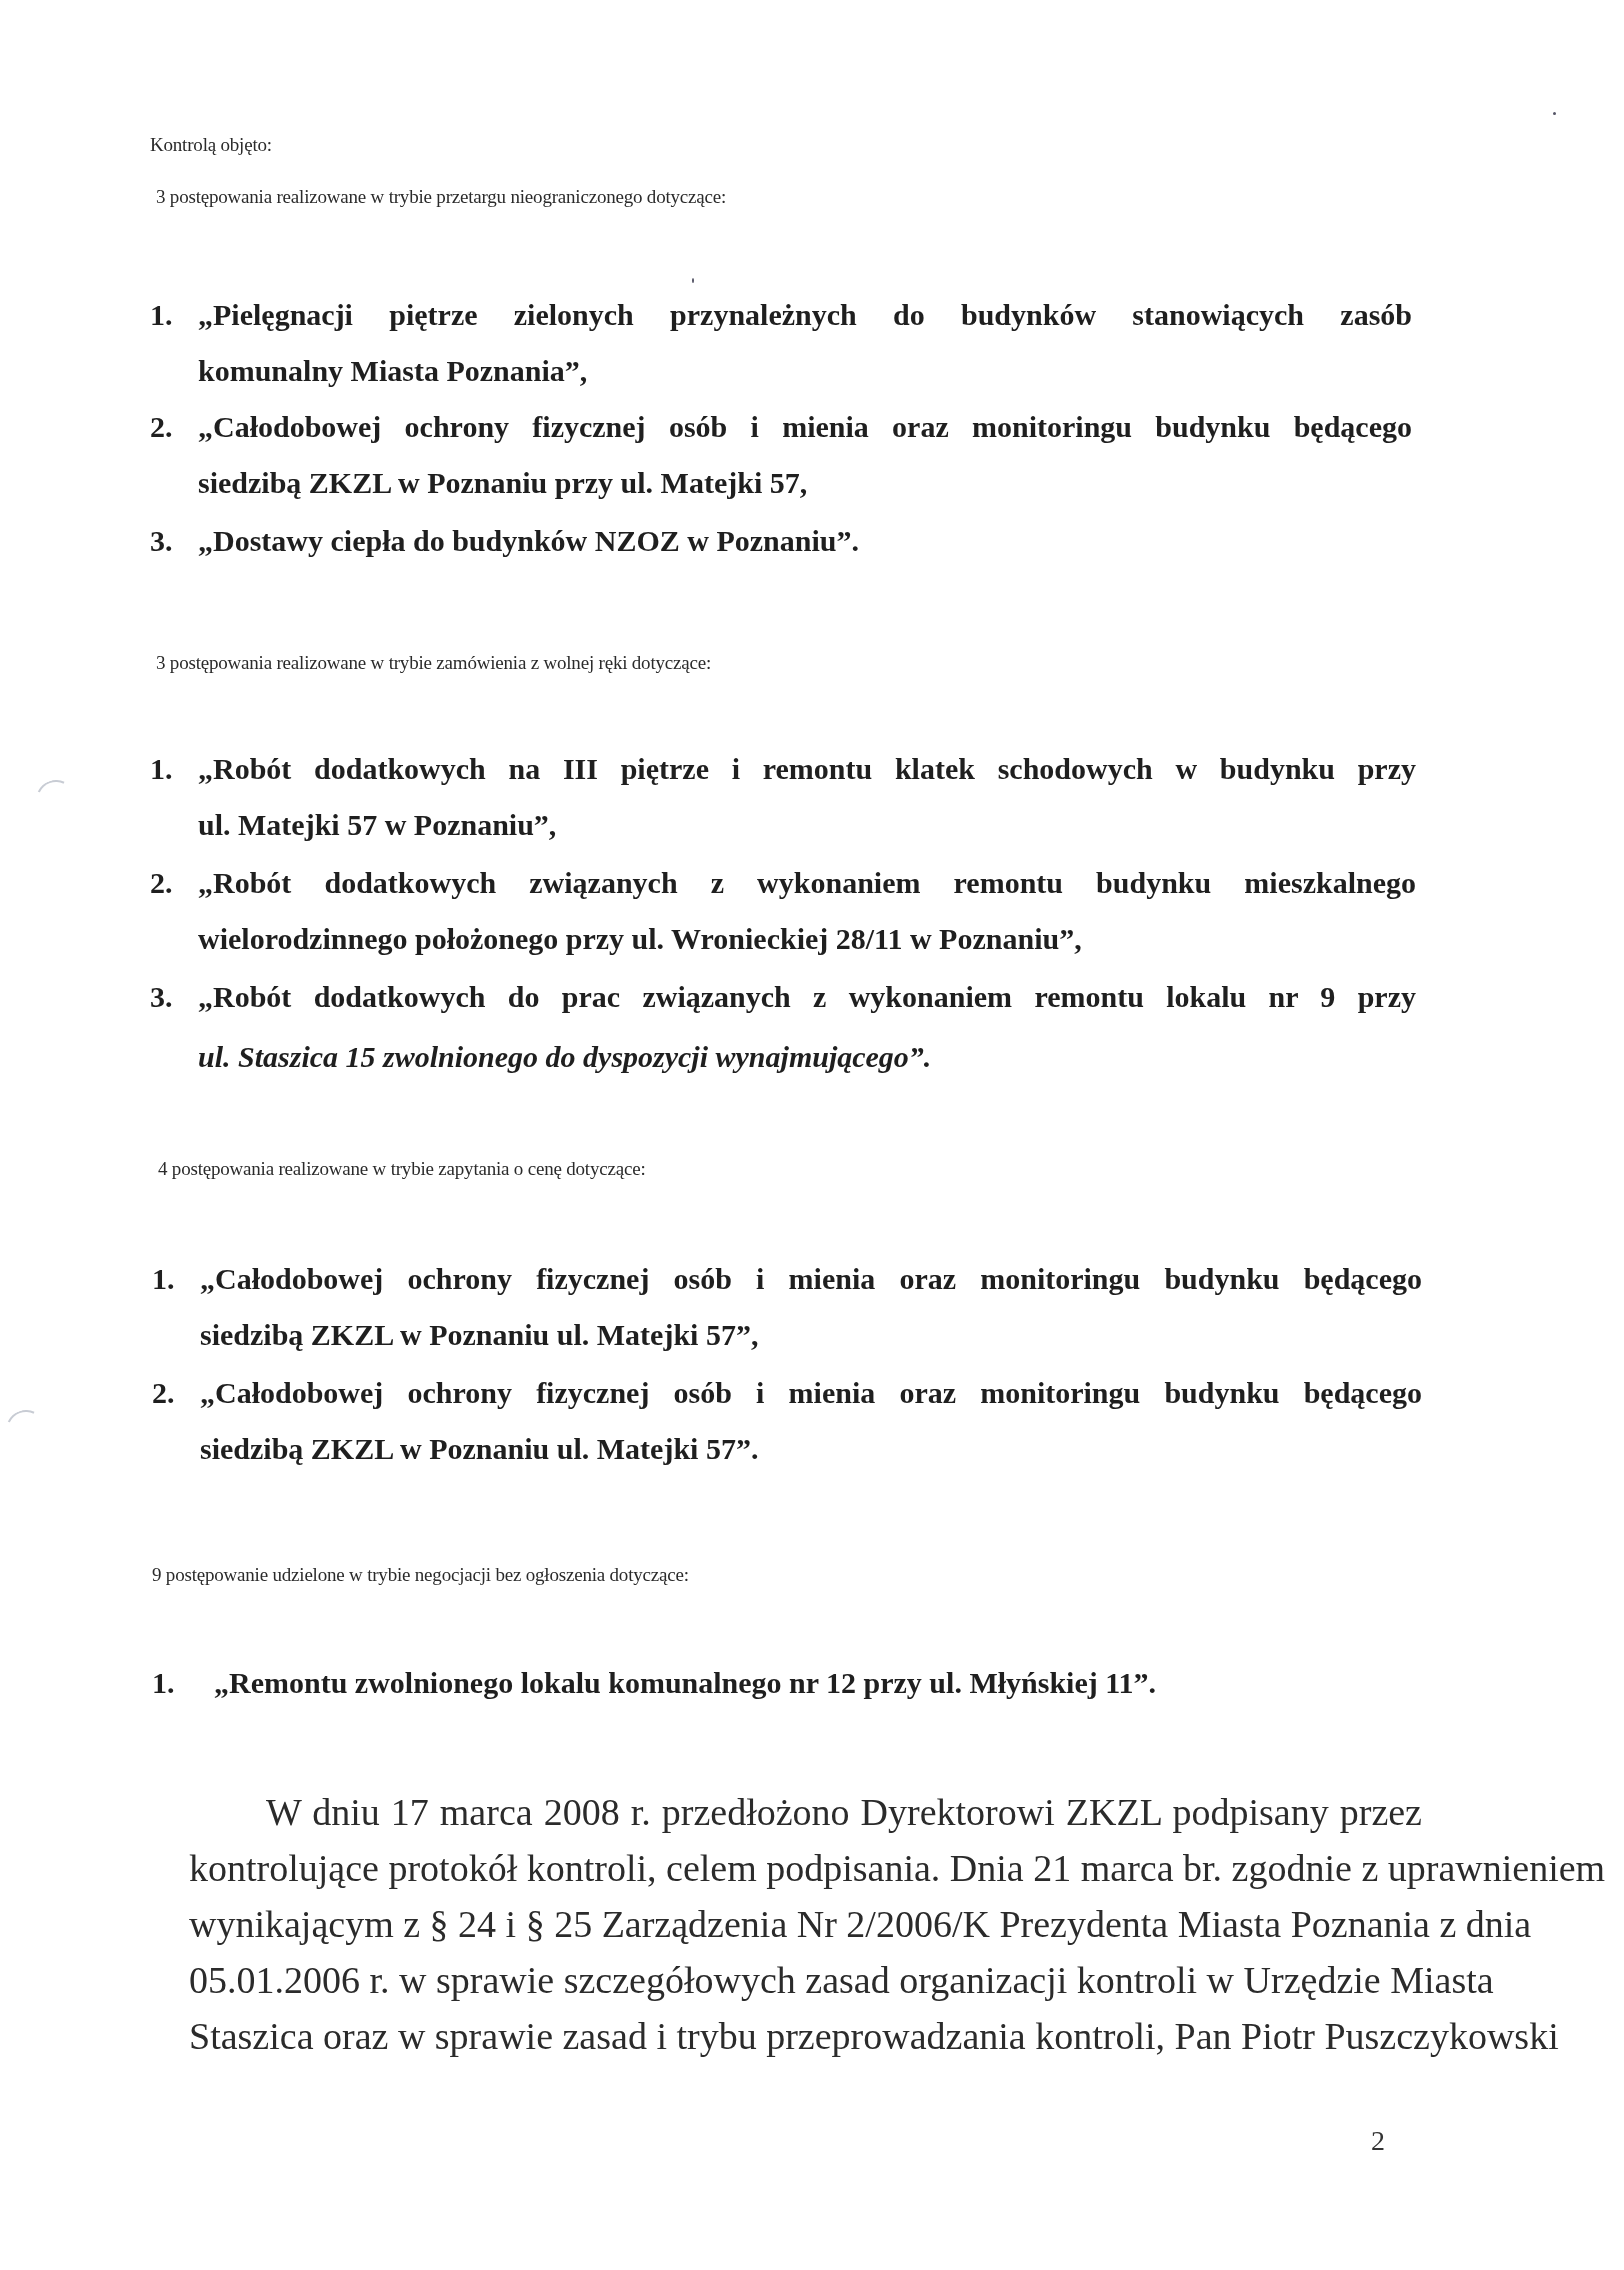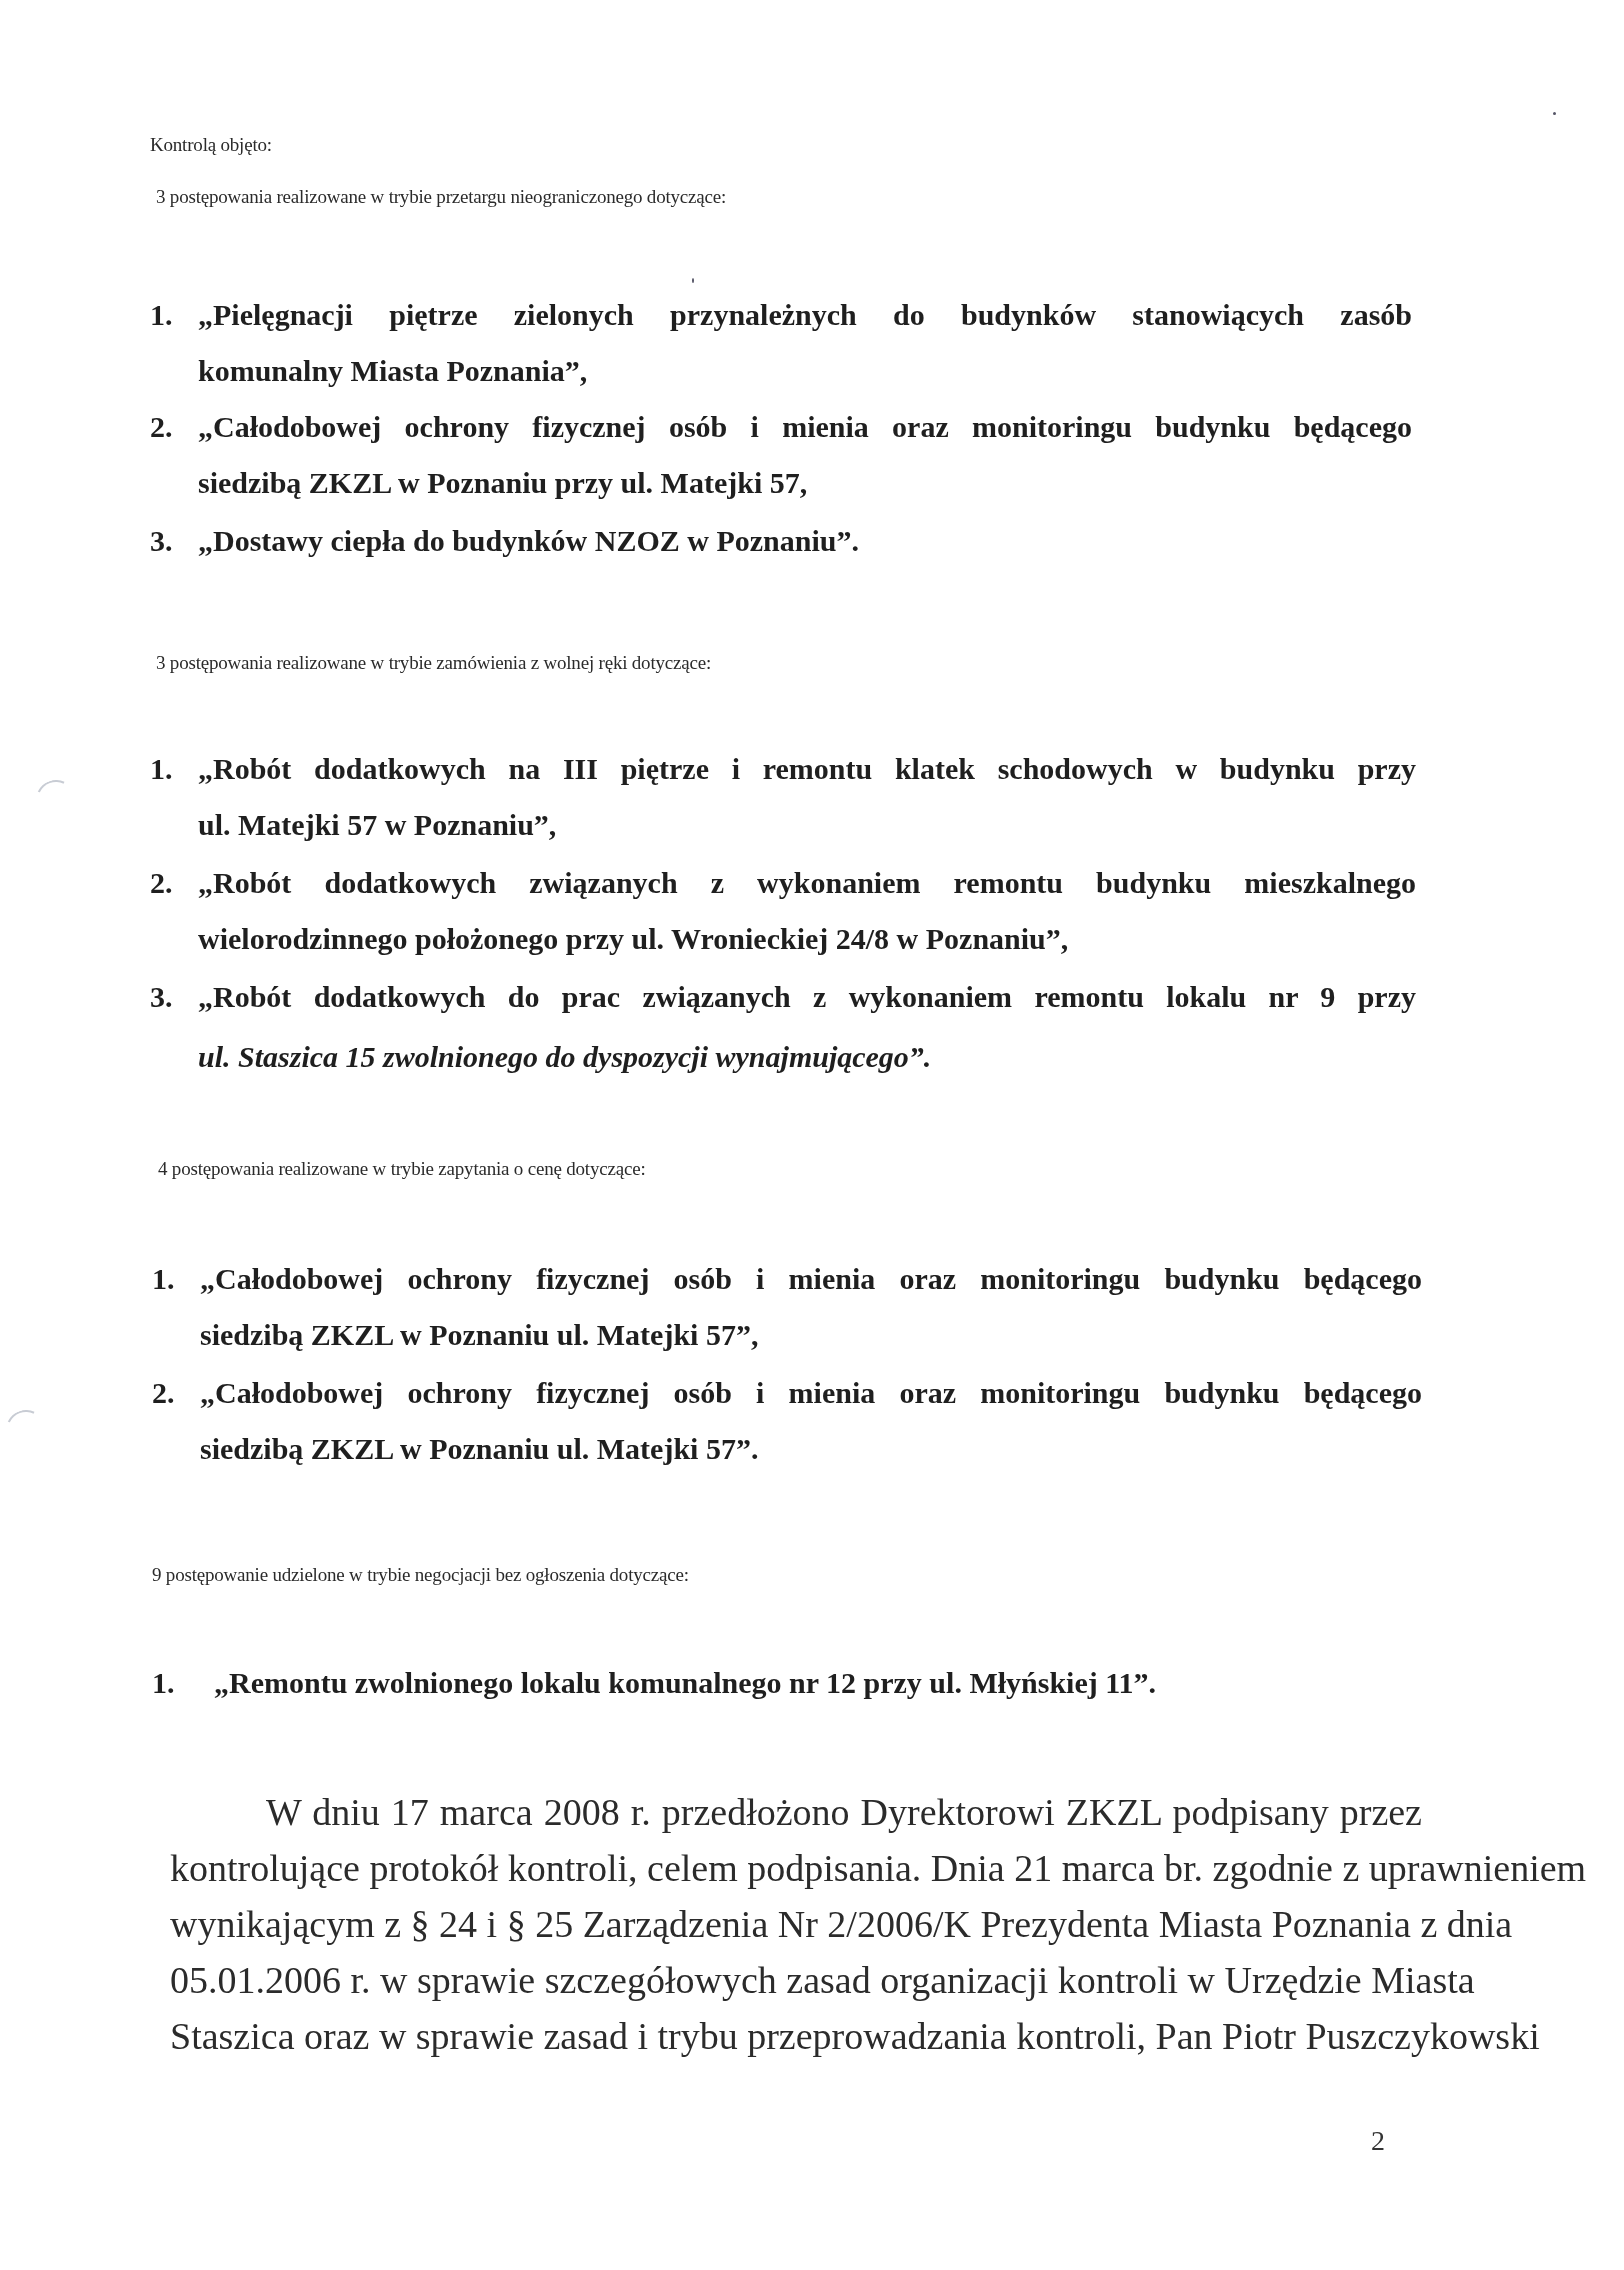--- a/index.html
+++ b/index.html
@@ -5,21 +5,21 @@
     html, body { margin: 0; padding: 0; background: #ffffff; }
     body { width: 1624px; height: 2270px; position: relative; overflow: hidden;
            font-family: "Liberation Serif", "DejaVu Serif", serif; color: #2b2b2b; }
     .page { position: absolute; left: 0; top: 0; width: 1624px; height: 2270px; }
     .plain { position: absolute; font-size: 19px; white-space: nowrap; letter-spacing: -0.2px; }
     .item { position: absolute; font-size: 30px; font-weight: bold; color: #1f1f1f; }
     .item .num { position: absolute; left: 0; top: 0; }
     .item .line { position: absolute; left: 48px; white-space: nowrap; }
     .just { text-align: justify; text-align-last: justify; display: block; }
     .para { position: absolute; left: 170px; width: 1252px; font-size: 38px; line-height: 56px; }
-    .para .pl { display: block; text-align: justify; text-align-last: justify; white-space: nowrap; }
+    .para .pl { display: block; text-align: justify; text-align-last: justify; white-space: nowrap; margin-left: 19px; }
     .page-number { position: absolute; left: 1371px; top: 2125px; font-size: 28px; color: #333; }
     .scan-arc { position: absolute; width: 36px; height: 36px; border: 2px solid #c8ccd4;
                 border-radius: 50%; border-right-color: transparent; border-bottom-color: transparent;
                 border-left-color: transparent; transform: rotate(-20deg); }
     .speck { position: absolute; width: 3px; height: 3px; background: #556; border-radius: 50%; }
   </style>
 </head>
 <body>
 
 <div class="page">
@@ -49,21 +49,21 @@
 
   <div class="item" style="left:150px; top:752px; width:1266px;">
     <span class="num">1.</span>
     <span class="line just" style="top:0; width:1218px;">„Robót dodatkowych na III piętrze i remontu klatek schodowych w budynku przy</span>
     <span class="line" style="top:56px;">ul. Matejki 57 w Poznaniu”,</span>
   </div>
 
   <div class="item" style="left:150px; top:866px; width:1266px;">
     <span class="num">2.</span>
     <span class="line just" style="top:0; width:1218px;">„Robót dodatkowych związanych z wykonaniem remontu budynku mieszkalnego</span>
-    <span class="line" style="top:56px;">wielorodzinnego położonego przy ul. Wronieckiej 24/8 w Poznaniu”,</span>
+    <span class="line" style="top:56px;">wielorodzinnego położonego przy ul. Wronieckiej 28/11 w Poznaniu”,</span>
   </div>
 
   <div class="item" style="left:150px; top:980px; width:1266px;">
     <span class="num">3.</span>
     <span class="line just" style="top:0; width:1218px;">„Robót dodatkowych do prac związanych z wykonaniem remontu lokalu nr 9 przy</span>
     <span class="line" style="top:60px;font-style:italic;">ul. Staszica 15 zwolnionego do dyspozycji wynajmującego”.</span>
   </div>
 
   <div class="plain" style="left:158px; top:1158px;">4 postępowania realizowane w trybie zapytania o cenę dotyczące:</div>
 

